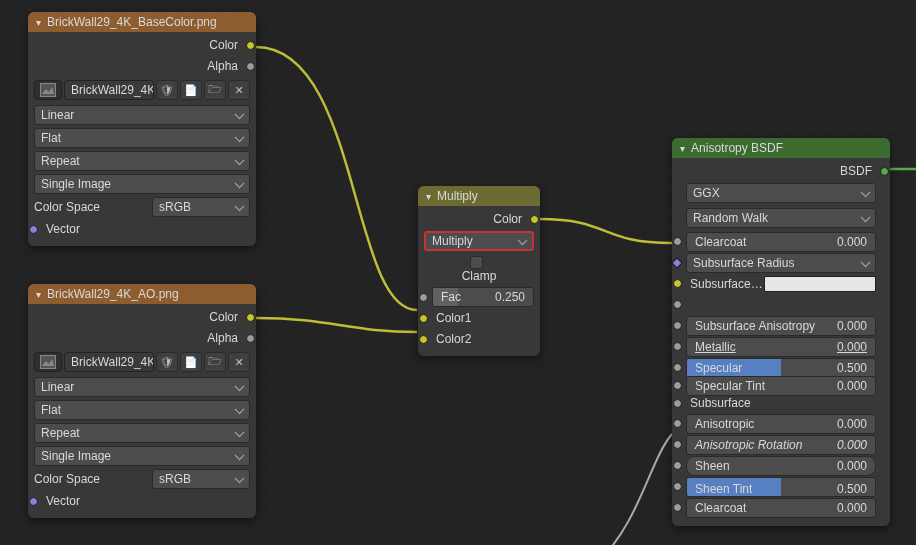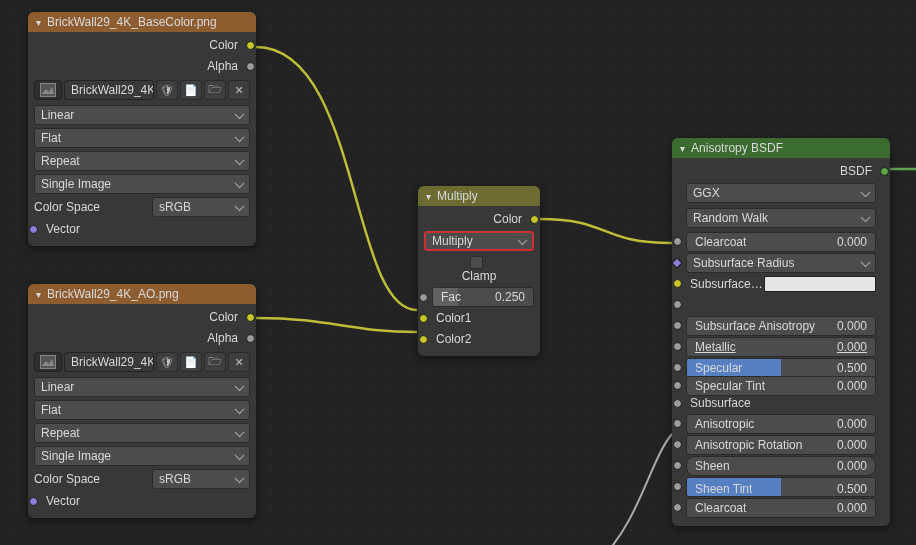--- a/index.html
+++ b/index.html
@@ -277,21 +277,21 @@
         <div class="socket-row in" style="padding-left: 0px; height: 21px; align-items: center;">
           <span class="dot in gray" style="left: -5px;"></span>
           <div class="slider" style="flex: 1 1 0%;">
             <span class="fill gray" style="width: 0%;"></span>
             <span>Anisotropic</span>
             <span>0.000</span>
           </div>
         </div>
         <div class="socket-row in" style="padding-left: 0px; height: 21px;">
           <span class="dot in gray" style="left: -5px;"></span>
-          <div class="slider" style="flex: 1 1 0%;">
+          <div class="slider" style="flex: 1 1 0%; font-style: italic;">
             <span class="fill gray" style="width: 0%;"></span>
             <span>Anisotropic Rotation</span>
             <span>0.000</span>
           </div>
         </div>
         <div class="socket-row in" style="padding-left: 0px; height: 21px;">
           <span class="dot in gray" style="left: -5px;"></span>
           <div class="slider" style="flex: 1 1 0%; border-radius: 8px;">
             <span class="fill gray" style="width: 0%;"></span>
             <span>Sheen</span>

